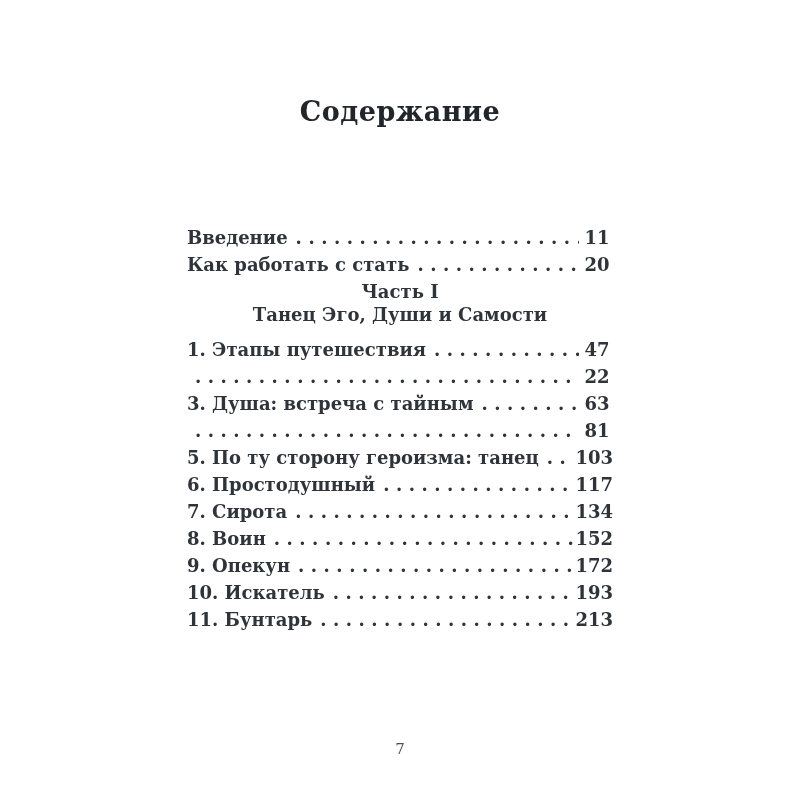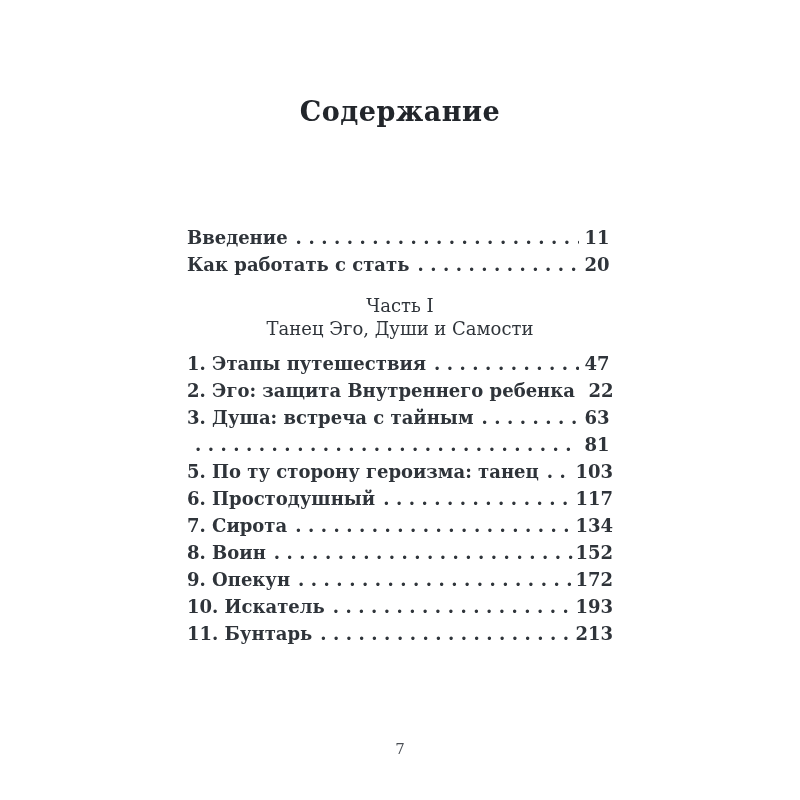--- a/index.html
+++ b/index.html
@@ -46,24 +46,24 @@
     margin: 0 2px 0 8px;
     color: #2f343a;
   }
   .pagenum {
     flex: 0 0 auto;
     min-width: 32px;
     text-align: center;
   }
   .part-block {
     text-align: center;
-    font-weight: normal;
+    font-weight: bold;
     font-size: 18px;
     line-height: 23px;
-    margin: 16px 0 10px 0;
+    margin: 2px 0 10px 0;
   }
   .part-name { display: block; }
   .part-subtitle { display: block; }
   .folio {
     position: absolute;
     left: 0; right: 0;
     top: 740px;
     text-align: center;
     font-size: 15px;
     color: #4a4f55;
@@ -93,21 +93,20 @@
       <span class="part-name">Часть I</span>
       <span class="part-subtitle">Танец Эго, Души и Самости</span>
     </div>
 
     <div class="row">
       <span class="label">1. Этапы путешествия</span>
       <span class="leader">................................................................................</span>
       <span class="pagenum">47</span>
     </div>
     <div class="row">
-      <span class="label">2. Эго: защита Внутреннего ребенка</span>
       <span class="leader">................................................................................</span>
       <span class="pagenum">22</span>
     </div>
     <div class="row">
       <span class="label">3. Душа: встреча с тайным</span>
       <span class="leader">................................................................................</span>
       <span class="pagenum">63</span>
     </div>
     <div class="row">
       <span class="leader">................................................................................</span>

